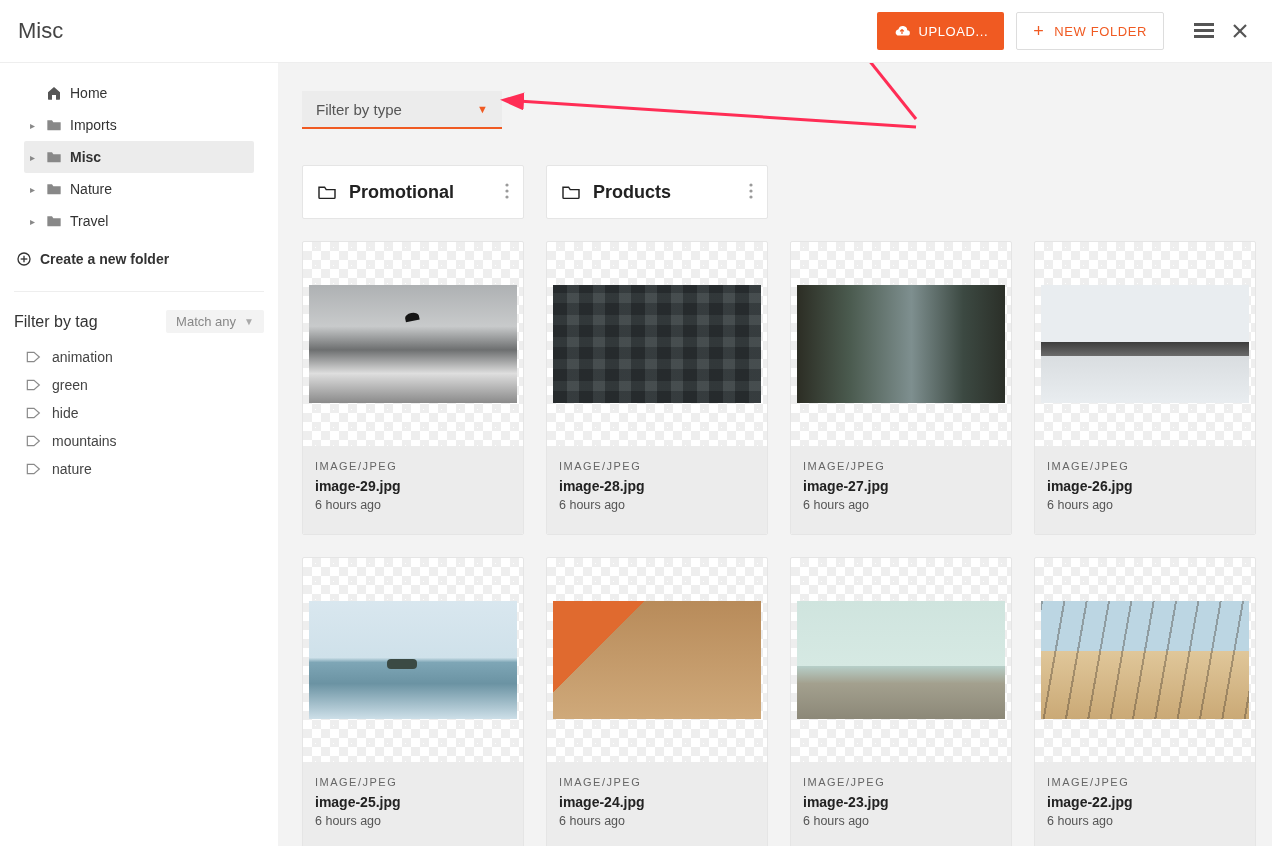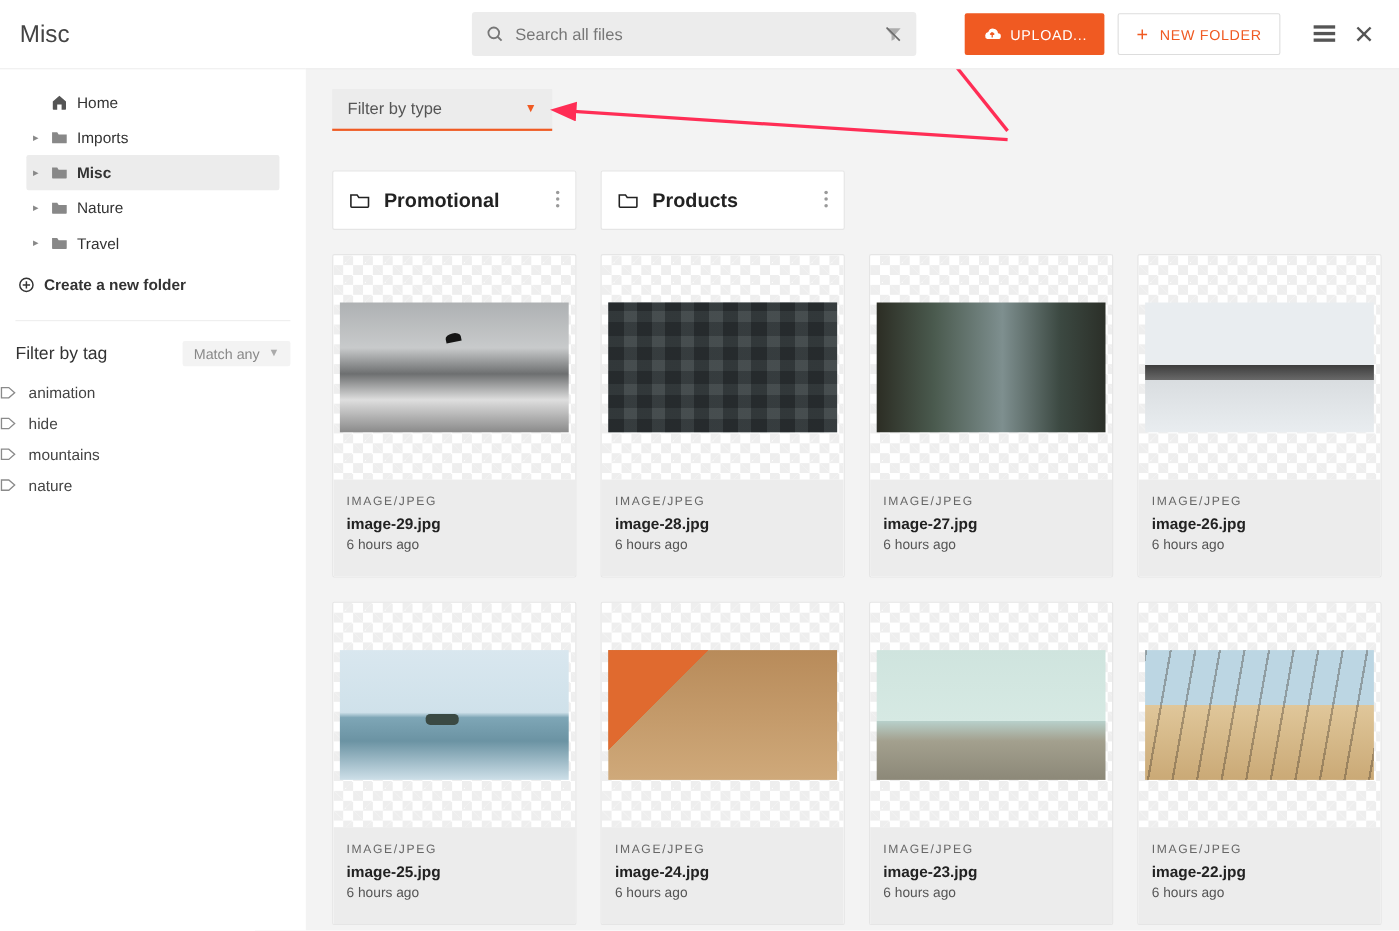--- a/index.html
+++ b/index.html
@@ -50,25 +50,25 @@
   }
   .create-folder svg { margin-right:8px; }
   .divider { height:1px; background:#eee; margin: 14px 14px 18px; }
   .filter-tag-header { display:flex; align-items:center; justify-content:space-between; padding: 0 14px 10px; }
   .filter-tag-header .lbl { font-size:16px; color:#333; }
   .match-select {
     display:flex; align-items:center; background:#f3f3f3; border-radius:2px; padding:4px 10px;
     font-size:13px; color:#888; cursor:pointer;
   }
   .match-select .chev { margin-left:8px; font-size:10px; color:#aaa;}
-  .tag-list { padding: 0 0; }
+  .tag-list { padding: 0 26px; }
   .tag-row { display:flex; align-items:center; height:28px; font-size:14px; color:#444; cursor:pointer;}
   .tag-row svg { margin-right:10px; color:#888;}
   .main {
-    flex:1; background:#f3f3f3; border-top:1px solid #eee; padding: 18px 24px 0 24px;
+    flex:1; background:#f3f3f3; border-top:1px solid #eee; padding: 28px 24px 0 24px;
     position: relative; overflow:hidden;
   }
   .filter-type {
     display:inline-flex; align-items:center; justify-content:space-between;
     background:#ececec; width:200px; height:38px; padding:0 14px;
     border-bottom:2px solid #f05a22; font-size:15px; color:#555; cursor:pointer;
   }
   .filter-type .chev { color:#f05a22; font-size:11px; }
   .grid { margin-top: 36px; display:grid; grid-template-columns: repeat(4, 222px); gap: 22px; }
   .folder-card {
@@ -119,31 +119,20 @@
   .t22 { background: linear-gradient(#bcd6e3 0%, #bcd6e3 42%, #e0c79a 42%, #caa976 100%); position:relative;}
   .t22::before{content:"";position:absolute;inset:0;background:
       repeating-linear-gradient(100deg, rgba(60,50,40,.35) 0 2px, transparent 2px 22px);}
 </style>
 </head>
 <body>
 
 <div class="topbar">
   <div class="title">Misc</div>
 
-  <div class="search-wrap">
-    <svg width="18" height="18" viewBox="0 0 24 24" fill="none" stroke="#777" stroke-width="2.2">
-        <circle cx="10.5" cy="10.5" r="6.5"></circle>
-        <line x1="20" y1="20" x2="15.2" y2="15.2"></line>
-      </svg>
-    <input type="text" placeholder="Search all files" style="">
-    <svg width="18" height="18" viewBox="0 0 24 24" fill="#7a7a7a">
-        <path d="M3 5h18l-7 8v5l-4 2v-7z" opacity=".55"></path>
-        <line x1="4" y1="4" x2="20" y2="20" stroke="#6a6a6a" stroke-width="2"></line>
-      </svg>
-  </div>
 
   <button class="btn btn-upload">
     <svg width="18" height="14" viewBox="0 0 24 18" fill="#fff">
         <path d="M19 8a6 6 0 0 0-11.7-1.5A4.5 4.5 0 0 0 6 15h13a3.5 3.5 0 0 0 0-7z"></path>
         <path d="M12 13V7m0 0l-2.5 2.5M12 7l2.5 2.5" stroke="#f05a22" stroke-width="1.6" fill="none"></path>
       </svg>
     <span>Upload...</span>
   </button>
 
   <button class="btn btn-newfolder">
@@ -225,20 +214,26 @@
         <span class="chev">▼</span>
       </div>
     </div>
 
     <div class="tag-list" id="tag-list">
         <div class="tag-row">
           <svg width="16" height="14" viewBox="0 0 24 20" fill="none" stroke="#8a8a8a" stroke-width="1.8">
             <path d="M2 3h10l8 7-8 7H2z"></path>
           </svg>
           <span>animation</span>
+        </div>
+        <div class="tag-row">
+          <svg width="16" height="14" viewBox="0 0 24 20" fill="none" stroke="#8a8a8a" stroke-width="1.8">
+            <path d="M2 3h10l8 7-8 7H2z"></path>
+          </svg>
+          <span>green</span>
         </div>
         <div class="tag-row">
           <svg width="16" height="14" viewBox="0 0 24 20" fill="none" stroke="#8a8a8a" stroke-width="1.8">
             <path d="M2 3h10l8 7-8 7H2z"></path>
           </svg>
           <span>hide</span>
         </div>
         <div class="tag-row">
           <svg width="16" height="14" viewBox="0 0 24 20" fill="none" stroke="#8a8a8a" stroke-width="1.8">
             <path d="M2 3h10l8 7-8 7H2z"></path>

